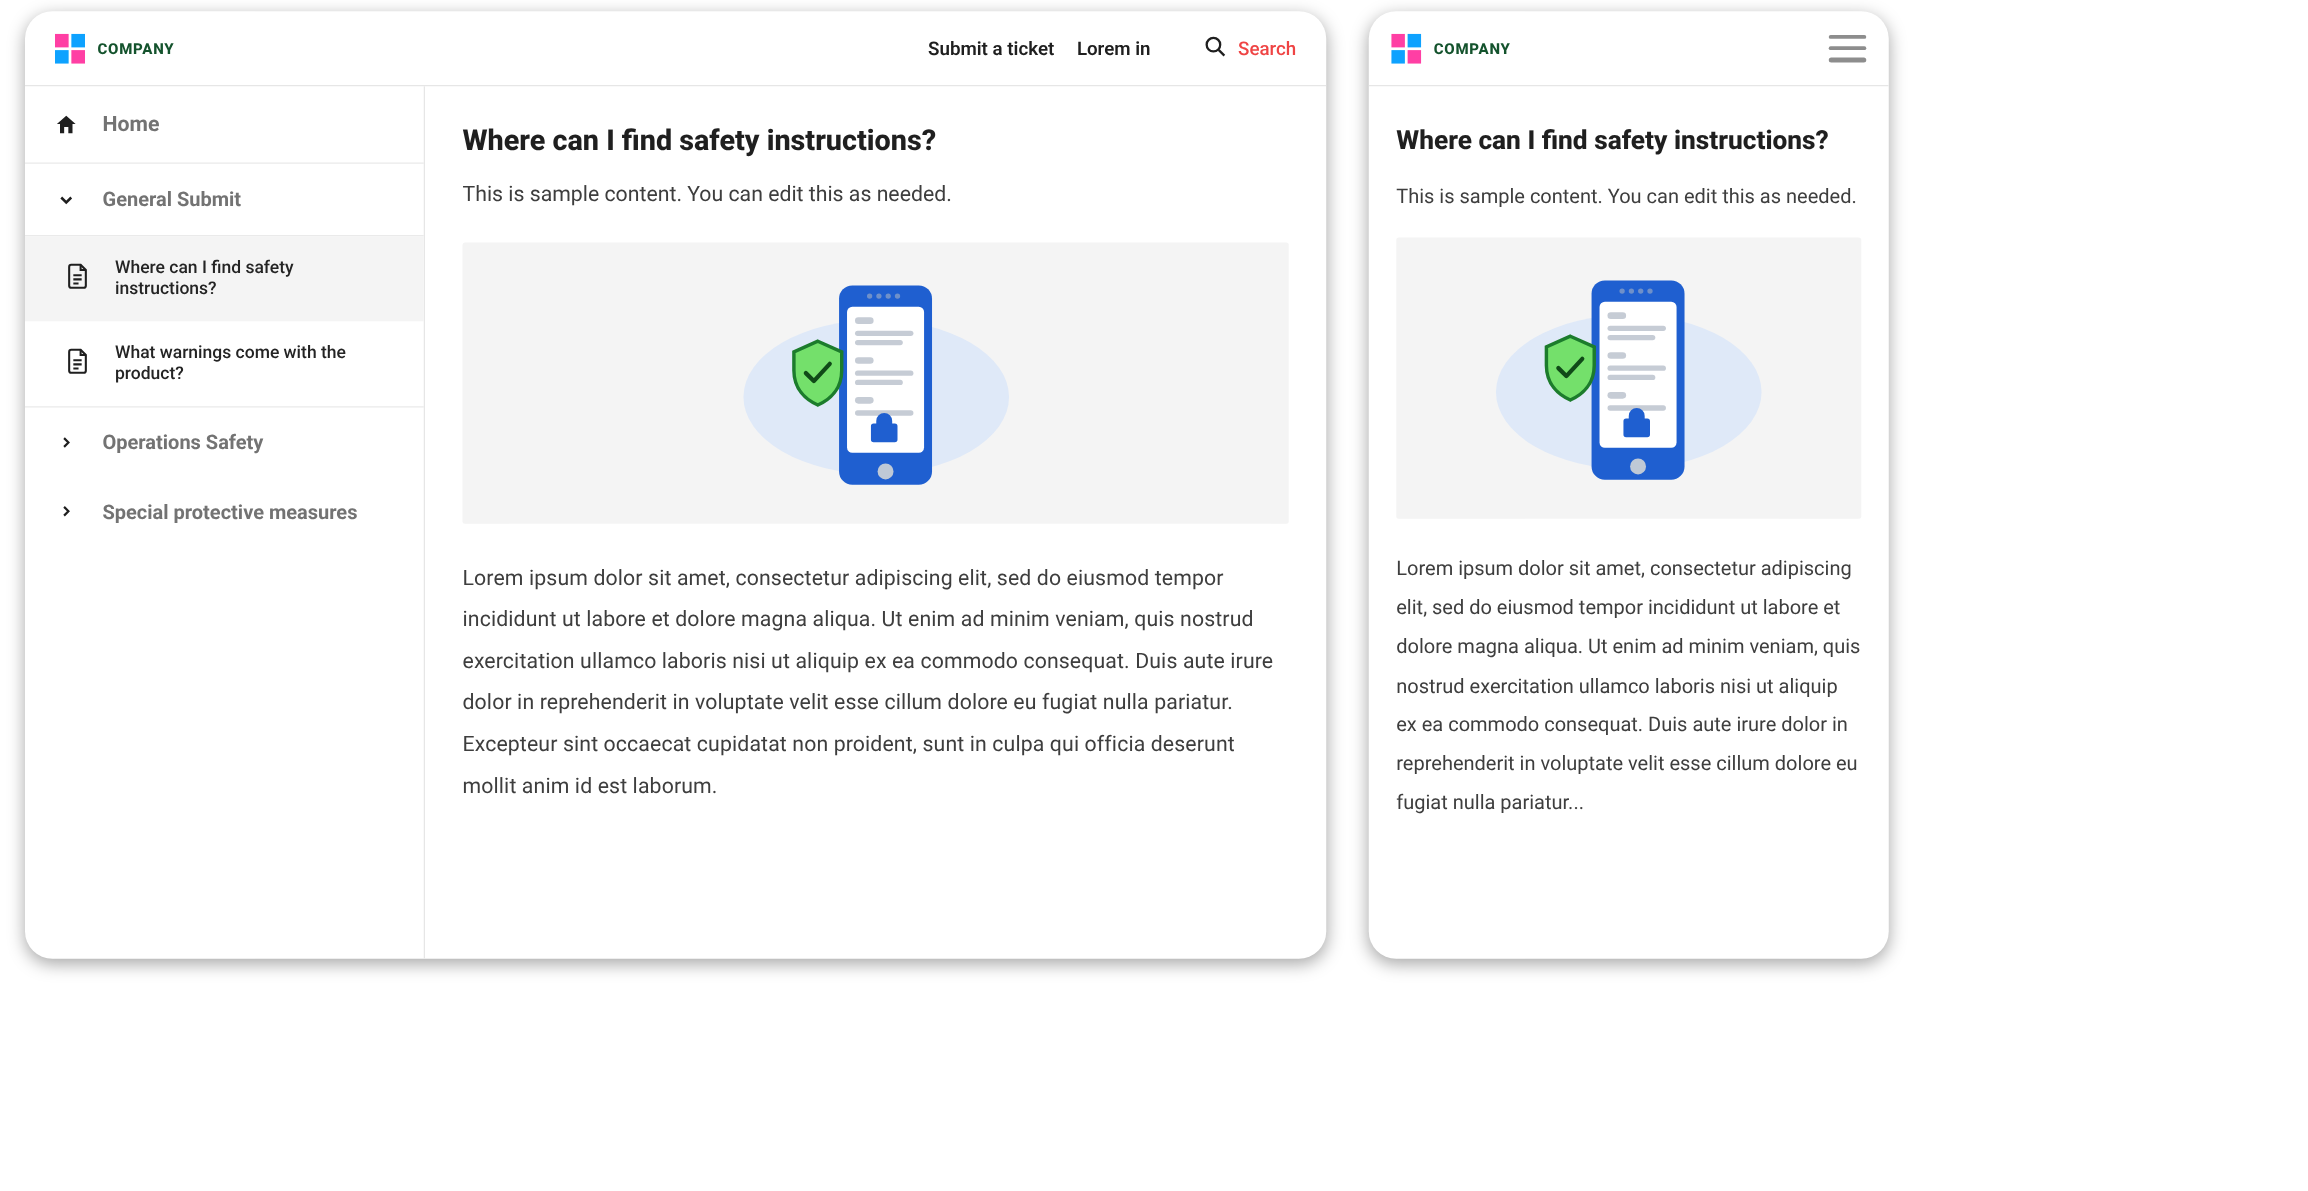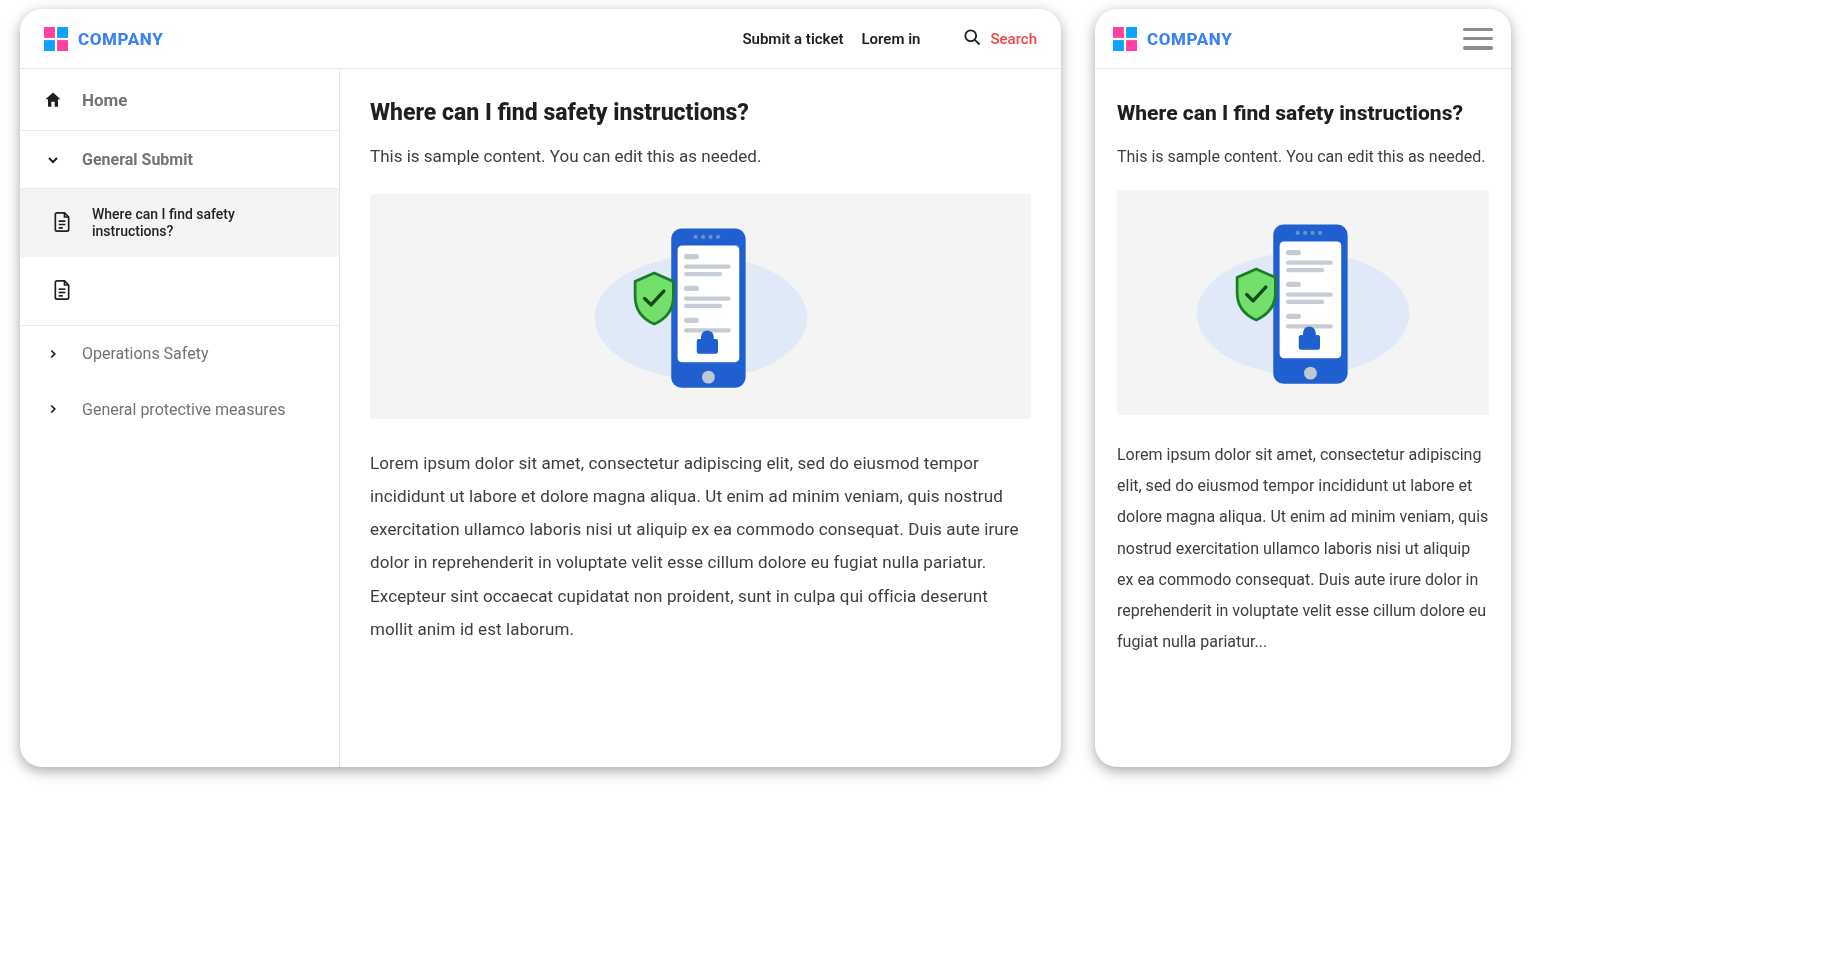--- a/index.html
+++ b/index.html
@@ -29,22 +29,22 @@
   
   .d-header {
     height: 60px;
     display: flex; align-items: center;
     padding: 0 24px;
     border-bottom: 1px solid #e6e6e6;
   }
   .brand { display: flex; align-items: center; gap: 10px; }
   .brand-logo svg { display: block; }
   .brand-name {
-    font-size: 17px; font-weight: 800; letter-spacing: 0.6px;
-    color: #3b82f6;
+    font-size: 12px; font-weight: 800; letter-spacing: 0.6px;
+    color: #14532d;
   }
   .d-header .spacer { flex: 1; }
   .hdr-link {
     margin-left: 18px; font-size: 15px; font-weight: 600; color: #1f1f1f;
   }
   .search-wrap { display: flex; align-items: center; gap: 8px; margin-left: 42px; }
   .search-wrap svg { width: 20px; height: 20px; }
   .search-label { font-size: 15px; font-weight: 500; color: #ef4444; }
 
   .d-body { display: flex; height: calc(100% - 60px); }
@@ -56,21 +56,21 @@
     display: flex; align-items: center; gap: 18px;
     padding: 0 22px; height: 62px; font-size: 17px; font-weight: 700;
     color: #737373; border-bottom: 1px solid #eaeaea;
     cursor: pointer;
   }
   .side-row.sub {
     font-size: 16px; font-weight: 700; height: 58px;
     border-bottom: 1px solid #eaeaea;
   }
   .side-row.cat {
-    font-size: 16px; font-weight: 400; height: 56px;
+    font-size: 16px; font-weight: 700; height: 56px;
     border-bottom: none;
   }
   .side-row .ico { width: 22px; display: flex; justify-content: center; }
   .articles {}
   .article-row {
     display: flex; align-items: center; gap: 18px;
     padding: 0 22px 0 32px; height: 68px;
     font-size: 14px; font-weight: 500; color: #242424;
     cursor: pointer;
   }
@@ -206,38 +206,39 @@
         <div class="article-row">
           <span class="doc-ico">
             <svg width="20" height="22" viewBox="0 0 24 26" fill="none" stroke="#1f1f1f" stroke-width="2">
                 <path d="M6 2h9l5 5v15a2 2 0 0 1-2 2H6a2 2 0 0 1-2-2V4a2 2 0 0 1 2-2z"></path>
                 <path d="M15 2v5h5"></path>
                 <line x1="8" y1="12" x2="16" y2="12"></line>
                 <line x1="8" y1="16" x2="16" y2="16"></line>
                 <line x1="8" y1="20" x2="13" y2="20"></line>
               </svg>
           </span>
+          <span class="txt">What warnings come with the product?</span>
         </div>
       </div>
 
       <div class="side-row cat" style="border-top:1px solid #eaeaea">
         <span class="ico">
           <svg width="14" height="14" viewBox="0 0 24 24" fill="none" stroke="#1f1f1f" stroke-width="3">
               <polyline points="9 6 15 12 9 18"></polyline>
             </svg>
         </span>
         <span>Operations Safety</span>
       </div>
       <div class="side-row cat">
         <span class="ico">
           <svg width="14" height="14" viewBox="0 0 24 24" fill="none" stroke="#1f1f1f" stroke-width="3">
               <polyline points="9 6 15 12 9 18"></polyline>
             </svg>
         </span>
-        <span>General protective measures</span>
+        <span>Special protective measures</span>
       </div>
     </aside>
 
     <main class="content">
       <h1 class="article-title">Where can I find safety instructions?</h1>
       <p class="intro">This is sample content. You can edit this as needed.</p>
       <div class="hero">
         <svg width="260" height="170" viewBox="0 0 200 160">
             <use href="#phone-illust-g"></use>
           </svg>

